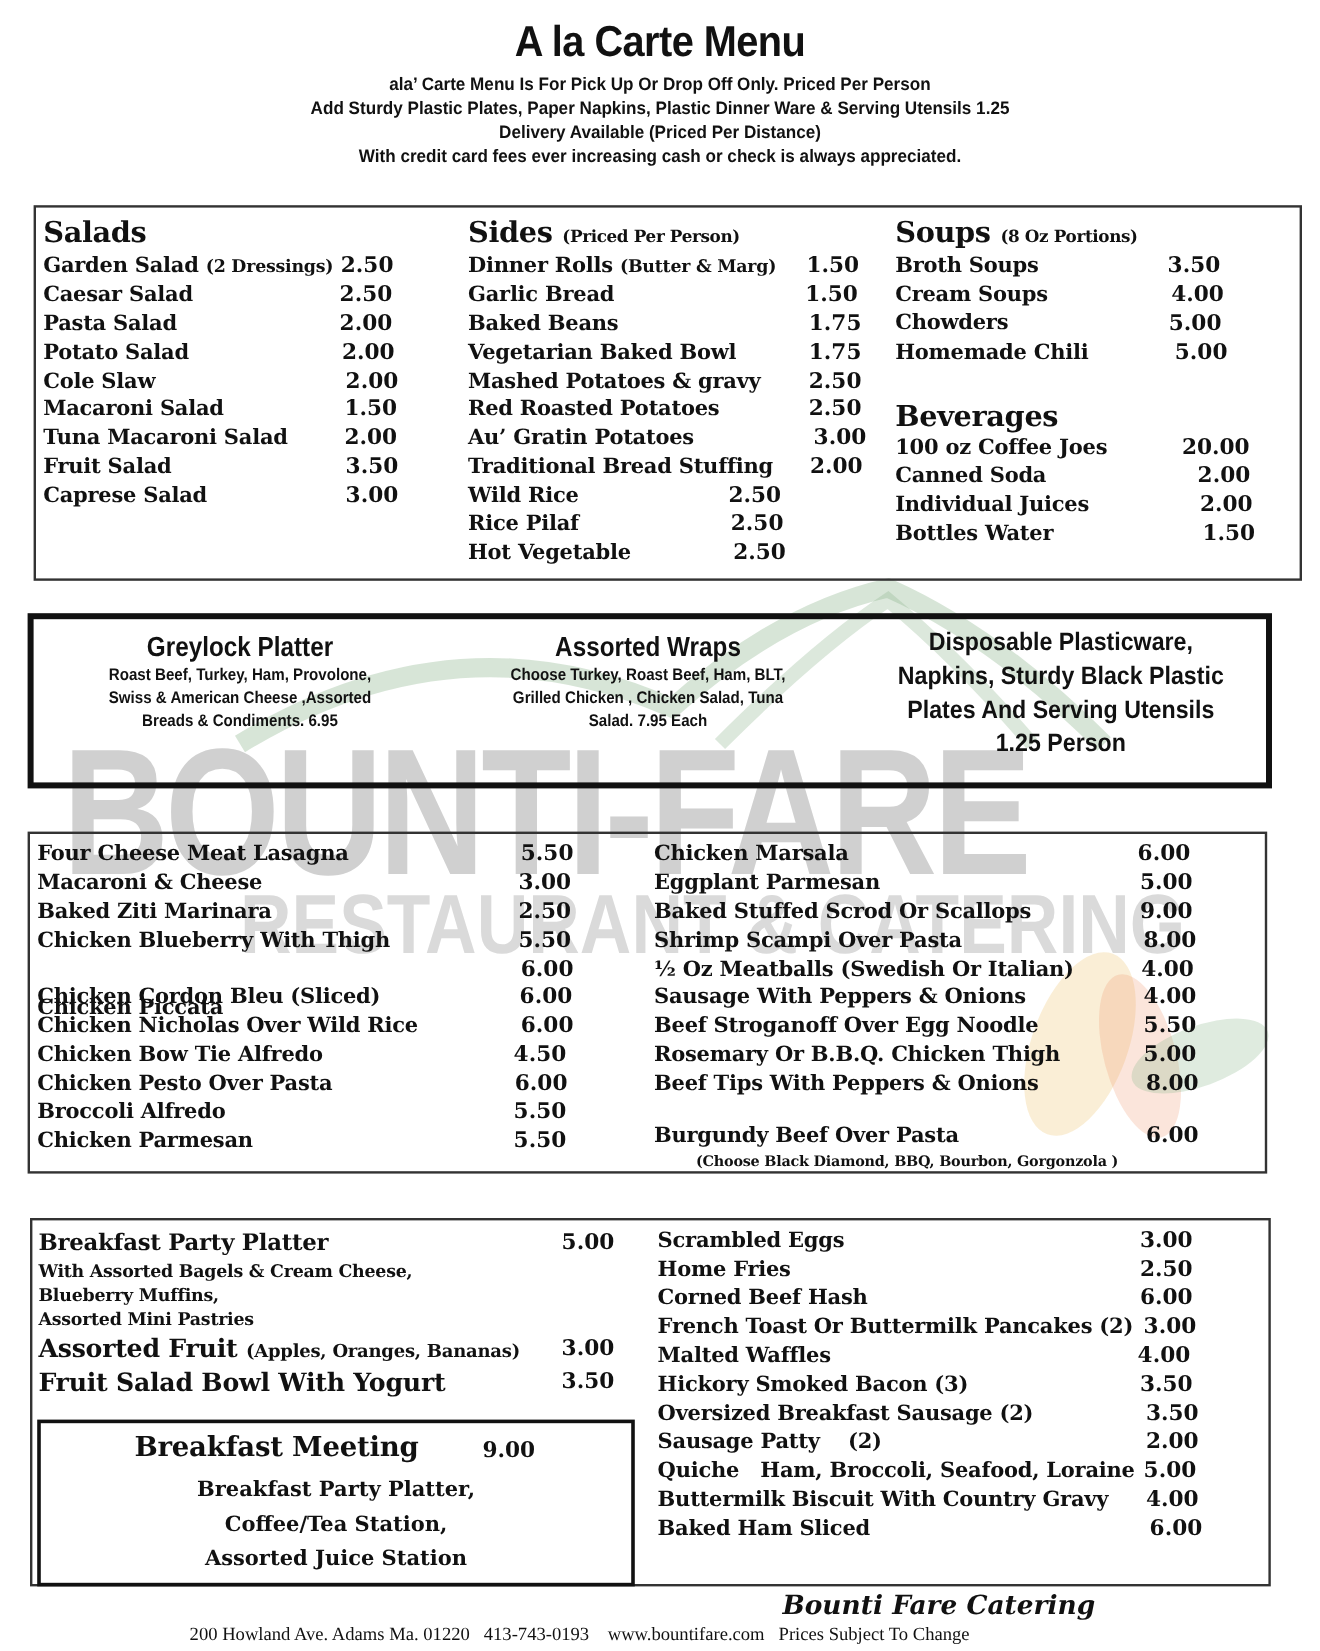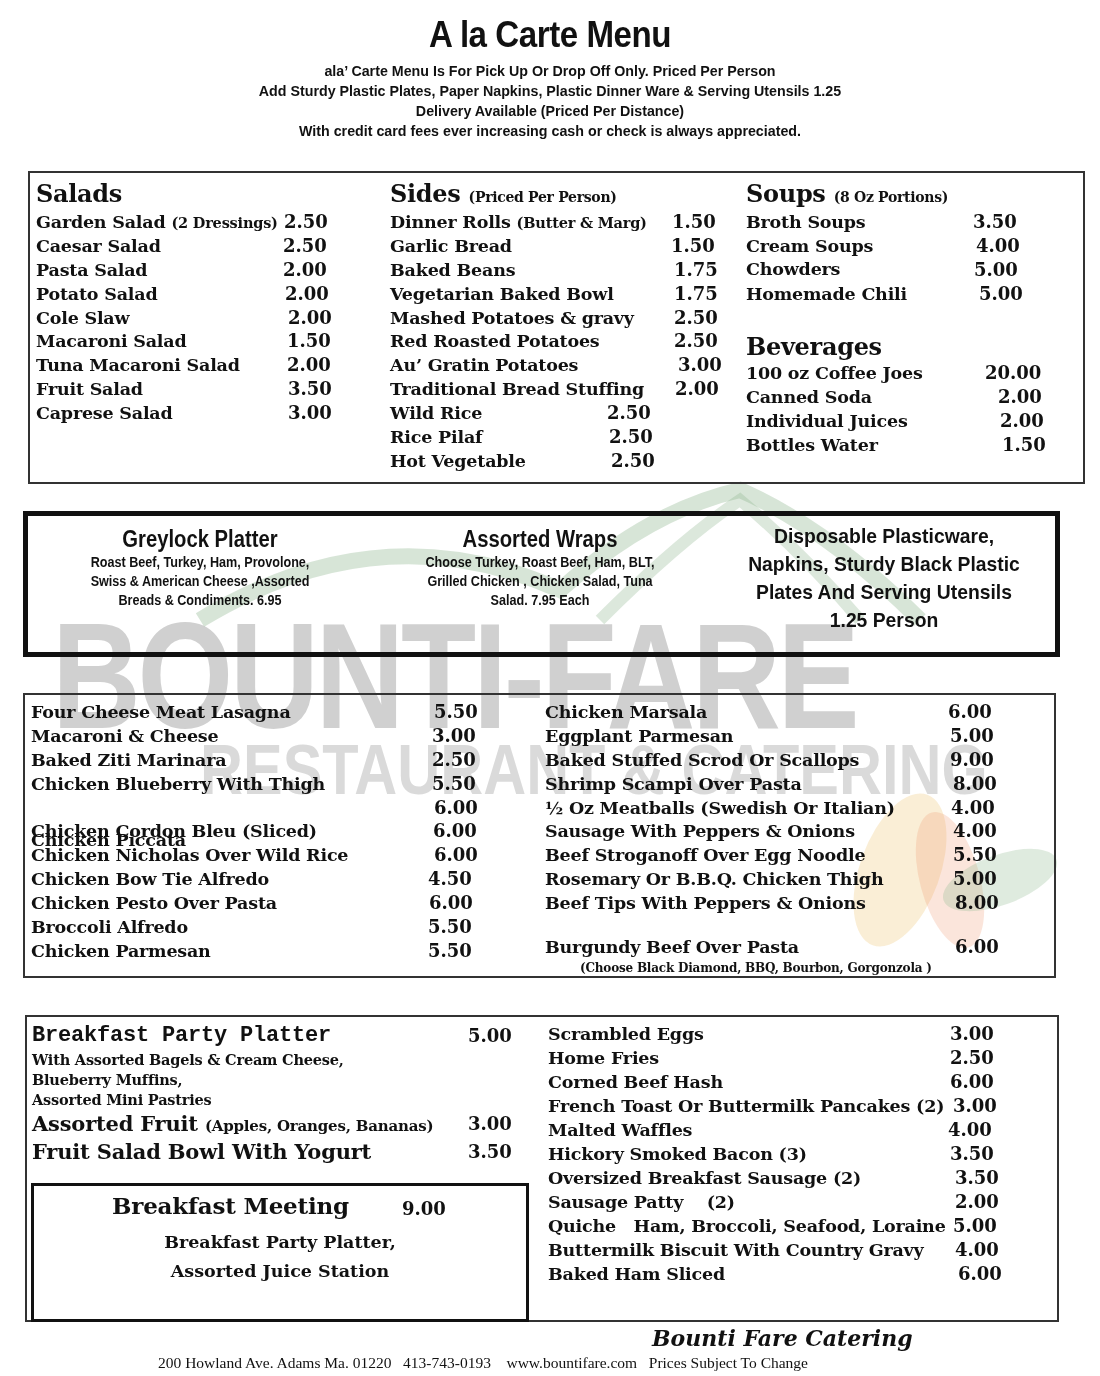--- a/index.html
+++ b/index.html
@@ -195,36 +195,37 @@
   <div class="price" style="left:953px;top:867px;">5.00</div>
   <div class="row" style="left:545px;top:891px;">Beef Tips With Peppers &amp; Onions</div>
   <div class="price" style="left:955px;top:891px;">8.00</div>
   <div class="row" style="left:580px;top:956px;font-size:12px;">(Choose Black Diamond,  BBQ, Bourbon, Gorgonzola )</div>
   <div class="row" style="left:545px;top:935px;">Burgundy Beef Over Pasta</div>
   <div class="price" style="left:955px;top:935px;">6.00</div>
 </div>
 
 <div class="abs box" style="left:25px;top:1015px;width:1034px;height:307px;"></div>
 
-<div class="row" style="left:32px;top:1024px;font-size:22px;font-family:Liberation Mono, monospace;">Breakfast Party Platter</div>
+<div class="row" style="left:32px;top:1024px;font-size:19px;">Breakfast Party Platter</div>
 <div class="price" style="left:468px;top:1024px;">5.00</div>
 <div class="row" style="left:32px;top:1050px;font-size:14.5px;line-height:19px;">With Assorted  Bagels &amp; Cream Cheese,</div>
 <div class="row" style="left:32px;top:1070px;font-size:14.5px;line-height:19px;">Blueberry Muffins,</div>
 <div class="row" style="left:32px;top:1090px;font-size:14.5px;line-height:19px;">Assorted Mini Pastries</div>
 
 <div class="row" style="left:32px;top:1112px;font-size:21px;"><span>Assorted Fruit</span> <small style="font-size:15px;">(Apples, Oranges, Bananas)</small></div>
 <div class="price" style="left:468px;top:1112px;">3.00</div>
 <div class="row" style="left:32px;top:1140px;font-size:21px;">Fruit  Salad Bowl With Yogurt</div>
 <div class="price" style="left:468px;top:1140px;">3.50</div>
 
 <div class="abs box" style="left:31px;top:1183px;width:498px;height:139px;border:3px solid #111;"></div>
 <div class="row" style="left:112px;top:1194px;font-size:23px;">Breakfast Meeting</div>
 <div class="price" style="left:402px;top:1197px;">9.00</div>
 <div class="abs" style="left:31px;top:1228px;width:498px;text-align:center;font-weight:bold;font-size:17.5px;line-height:28.5px;">
   <div>Breakfast Party Platter,</div>
+  <div>Coffee/Tea Station,</div>
   <div>Assorted Juice Station</div>
 </div>
 
 <div>
   <div class="row" style="left:548px;top:1022px;">Scrambled Eggs</div>
   <div class="price" style="left:950px;top:1022px;">3.00</div>
   <div class="row" style="left:548px;top:1046px;">Home Fries</div>
   <div class="price" style="left:950px;top:1046px;">2.50</div>
   <div class="row" style="left:548px;top:1070px;">Corned Beef Hash</div>
   <div class="price" style="left:950px;top:1070px;">6.00</div>

